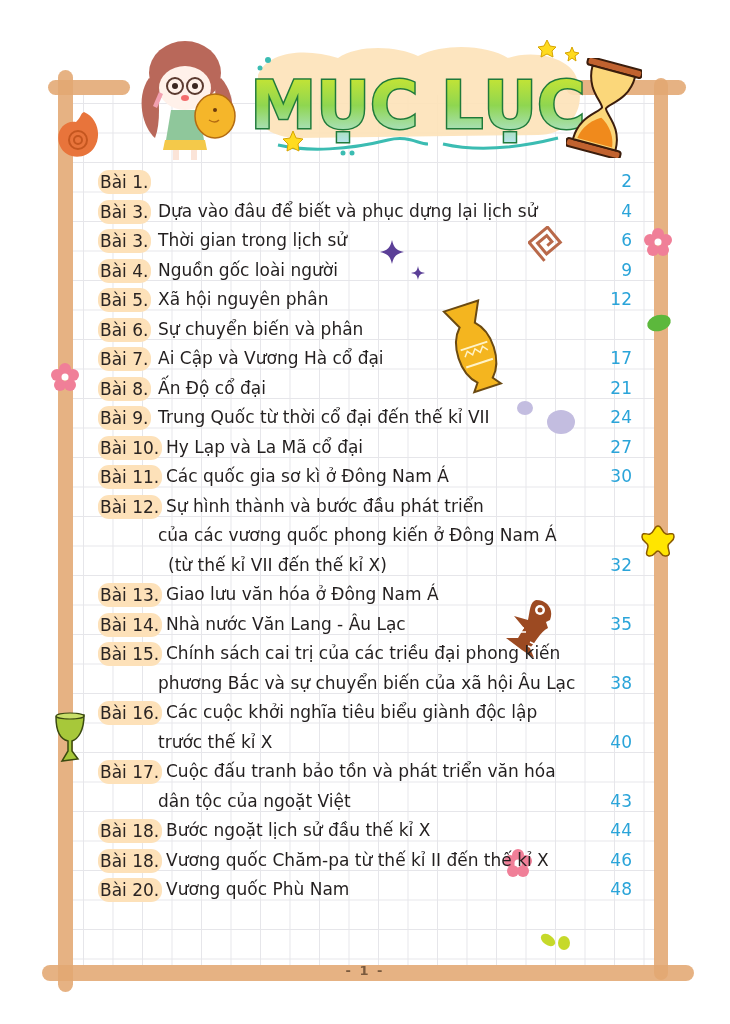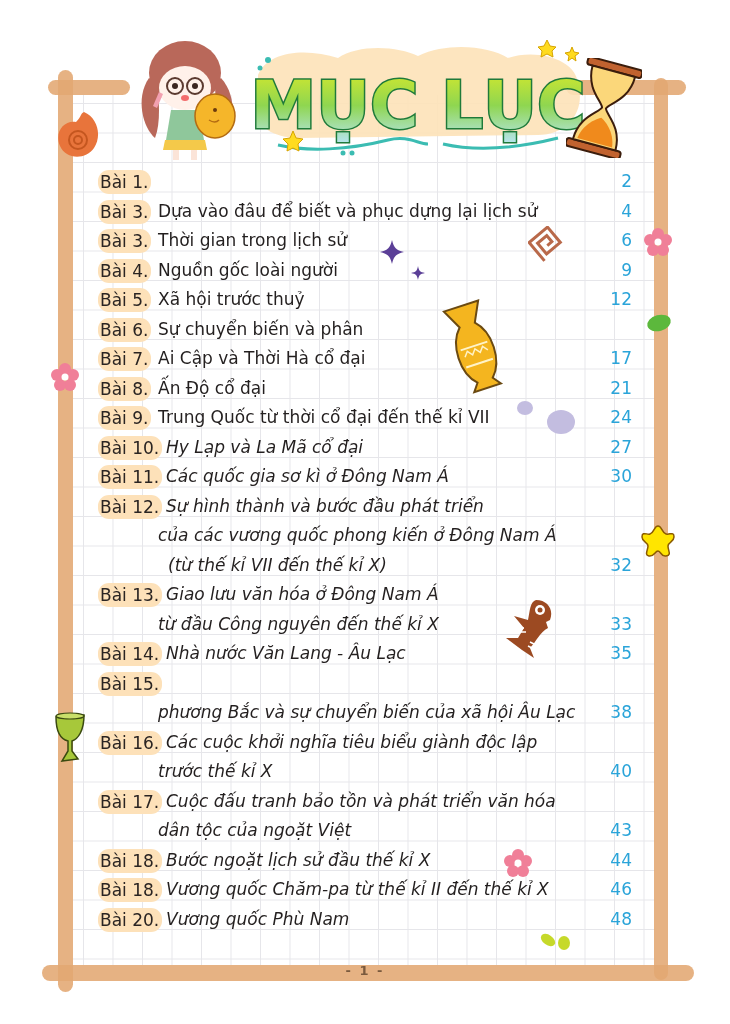--- a/index.html
+++ b/index.html
@@ -12,21 +12,21 @@
             linear-gradient(to bottom, #e6e6ea 1px, transparent 1px);
           background-size:29.5px 29.5px;
           background-position: 10px 8px; }
   .bar { position:absolute; background:#e3a772; opacity:0.88; border-radius:8px; }
   .toc { position:absolute; left:98px; top:167px; width:534px; }
   .row { position:relative; height:29.5px; line-height:29.5px; font-size:17px; color:#231f1f;
          white-space:nowrap; }
   .row .label { position:absolute; left:0; top:3px; height:24px; line-height:24px;
          background:#fde1b9; border-radius:11px; padding:0 3px 0 2px; color:#2a2422; }
   .row .title { position:absolute; left:60px; }
-  .row.two .title { left:68px;font-style:italic; }
+  .row.two .title { left:68px; }
   .row.cont .title { left:60px; }
   .row .page { position:absolute; right:0; color:#2aa4d9; font-size:17px; }
   .deco { position:absolute; }
   .title-banner { position:absolute; left:248px; top:40px; width:340px; height:120px; }
   .pageno { position:absolute; left:0; width:730px; top:963px; text-align:center;
             font-size:13px; color:#7a5a3e; font-weight:bold; letter-spacing:2px; }
 </style>
 </head>
 <body>
 
@@ -188,30 +188,30 @@
       <span class="title">Thời gian trong lịch sử</span>
       <span class="page">6</span>
     </div>
     <div class="row">
       <span class="label">Bài 4.</span>
       <span class="title">Nguồn gốc loài người</span>
       <span class="page">9</span>
     </div>
     <div class="row">
       <span class="label">Bài 5.</span>
-      <span class="title">Xã hội trước thuỷ</span>
+      <span class="title">Xã hội nguyên phân</span>
       <span class="page">12</span>
     </div>
     <div class="row">
       <span class="label">Bài 6.</span>
       <span class="title">Sự chuyển biến và phân</span>
     </div>
     <div class="row">
       <span class="label">Bài 7.</span>
-      <span class="title">Ai Cập và Thời Hà cổ đại</span>
+      <span class="title">Ai Cập và Vương Hà cổ đại</span>
       <span class="page">17</span>
     </div>
     <div class="row">
       <span class="label">Bài 8.</span>
       <span class="title">Ấn Độ cổ đại</span>
       <span class="page">21</span>
     </div>
     <div class="row">
       <span class="label">Bài 9.</span>
       <span class="title">Trung Quốc từ thời cổ đại đến thế kỉ VII</span>
@@ -235,31 +235,28 @@
       <span class="title" style="left: 60px;">của các vương quốc phong kiến ở Đông Nam Á</span>
     </div>
     <div class="row cont two">
       <span class="title" style="left: 70px;">(từ thế kỉ VII đến thế kỉ X)</span>
       <span class="page">32</span>
     </div>
     <div class="row two">
       <span class="label">Bài 13.</span>
       <span class="title">Giao lưu văn hóa ở Đông Nam Á</span>
     </div>
-    <div class="row cont two">
-      <span class="title" style="left: 60px;">từ đầu Công nguyên đến thế kỉ X</span>
-      <span class="page">33</span>
-    </div>
     <div class="row two">
       <span class="label">Bài 14.</span>
       <span class="title">Nhà nước Văn Lang - Âu Lạc</span>
       <span class="page">35</span>
     </div>
     <div class="row two">
       <span class="label">Bài 15.</span>
+      <span class="title">Chính sách cai trị của các triều đại phong kiến</span>
     </div>
     <div class="row cont two">
       <span class="title" style="left: 60px;">phương Bắc và sự chuyển biến của xã hội Âu Lạc</span>
       <span class="page">38</span>
     </div>
     <div class="row two">
       <span class="label">Bài 16.</span>
       <span class="title">Các cuộc khởi nghĩa tiêu biểu giành độc lập</span>
     </div>
     <div class="row cont two">

